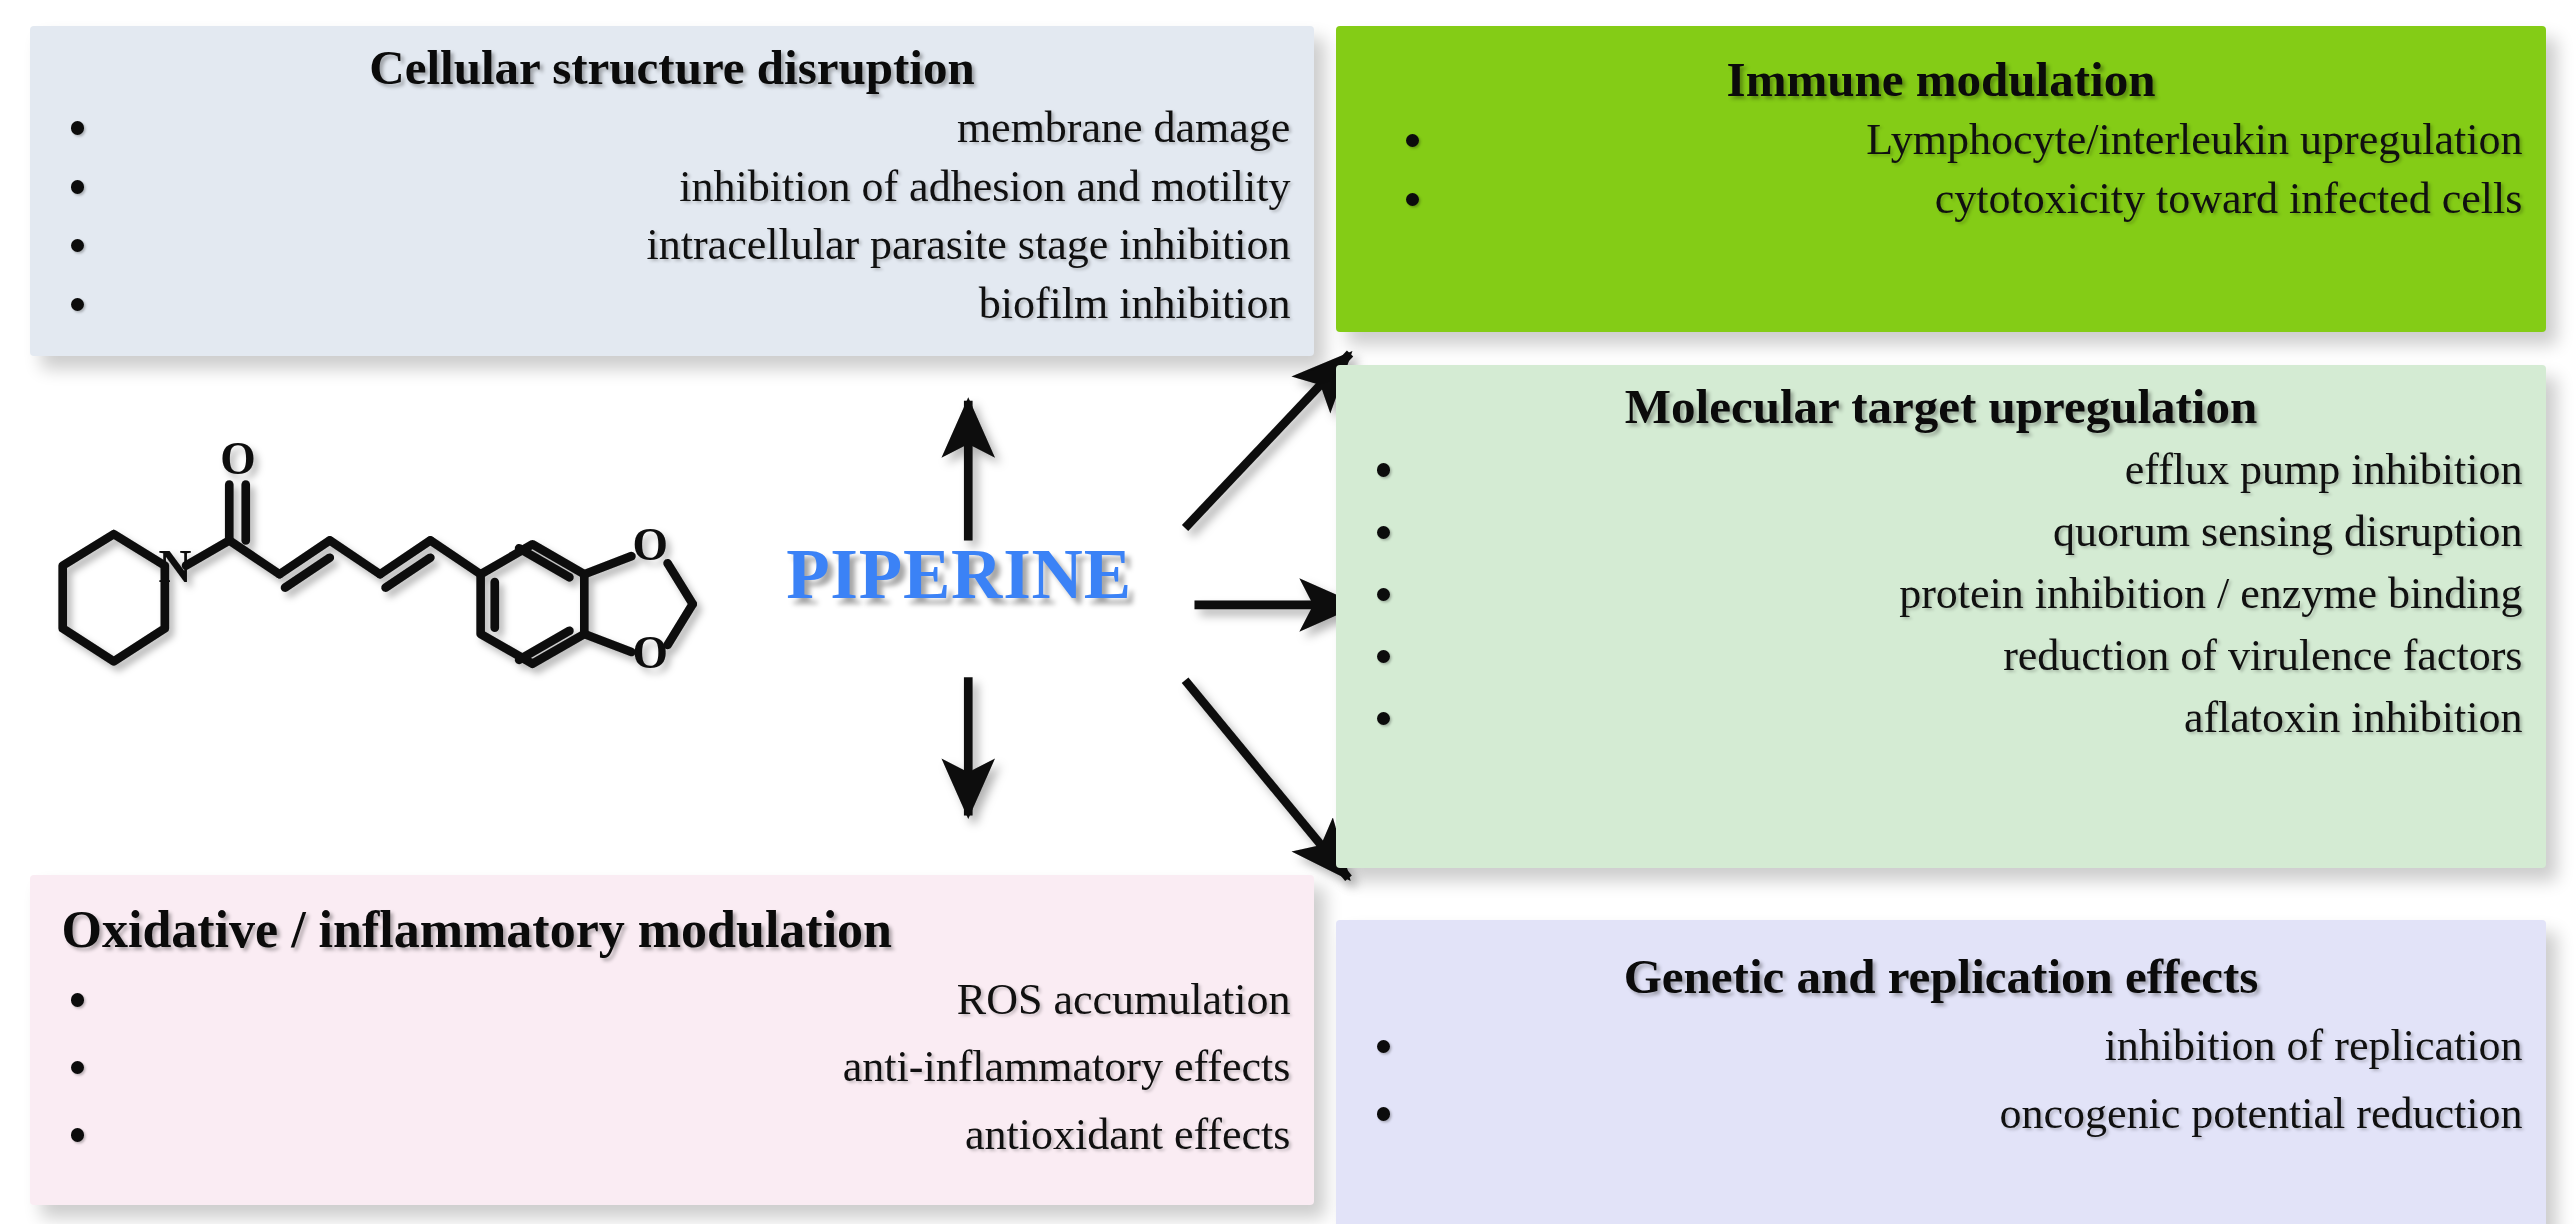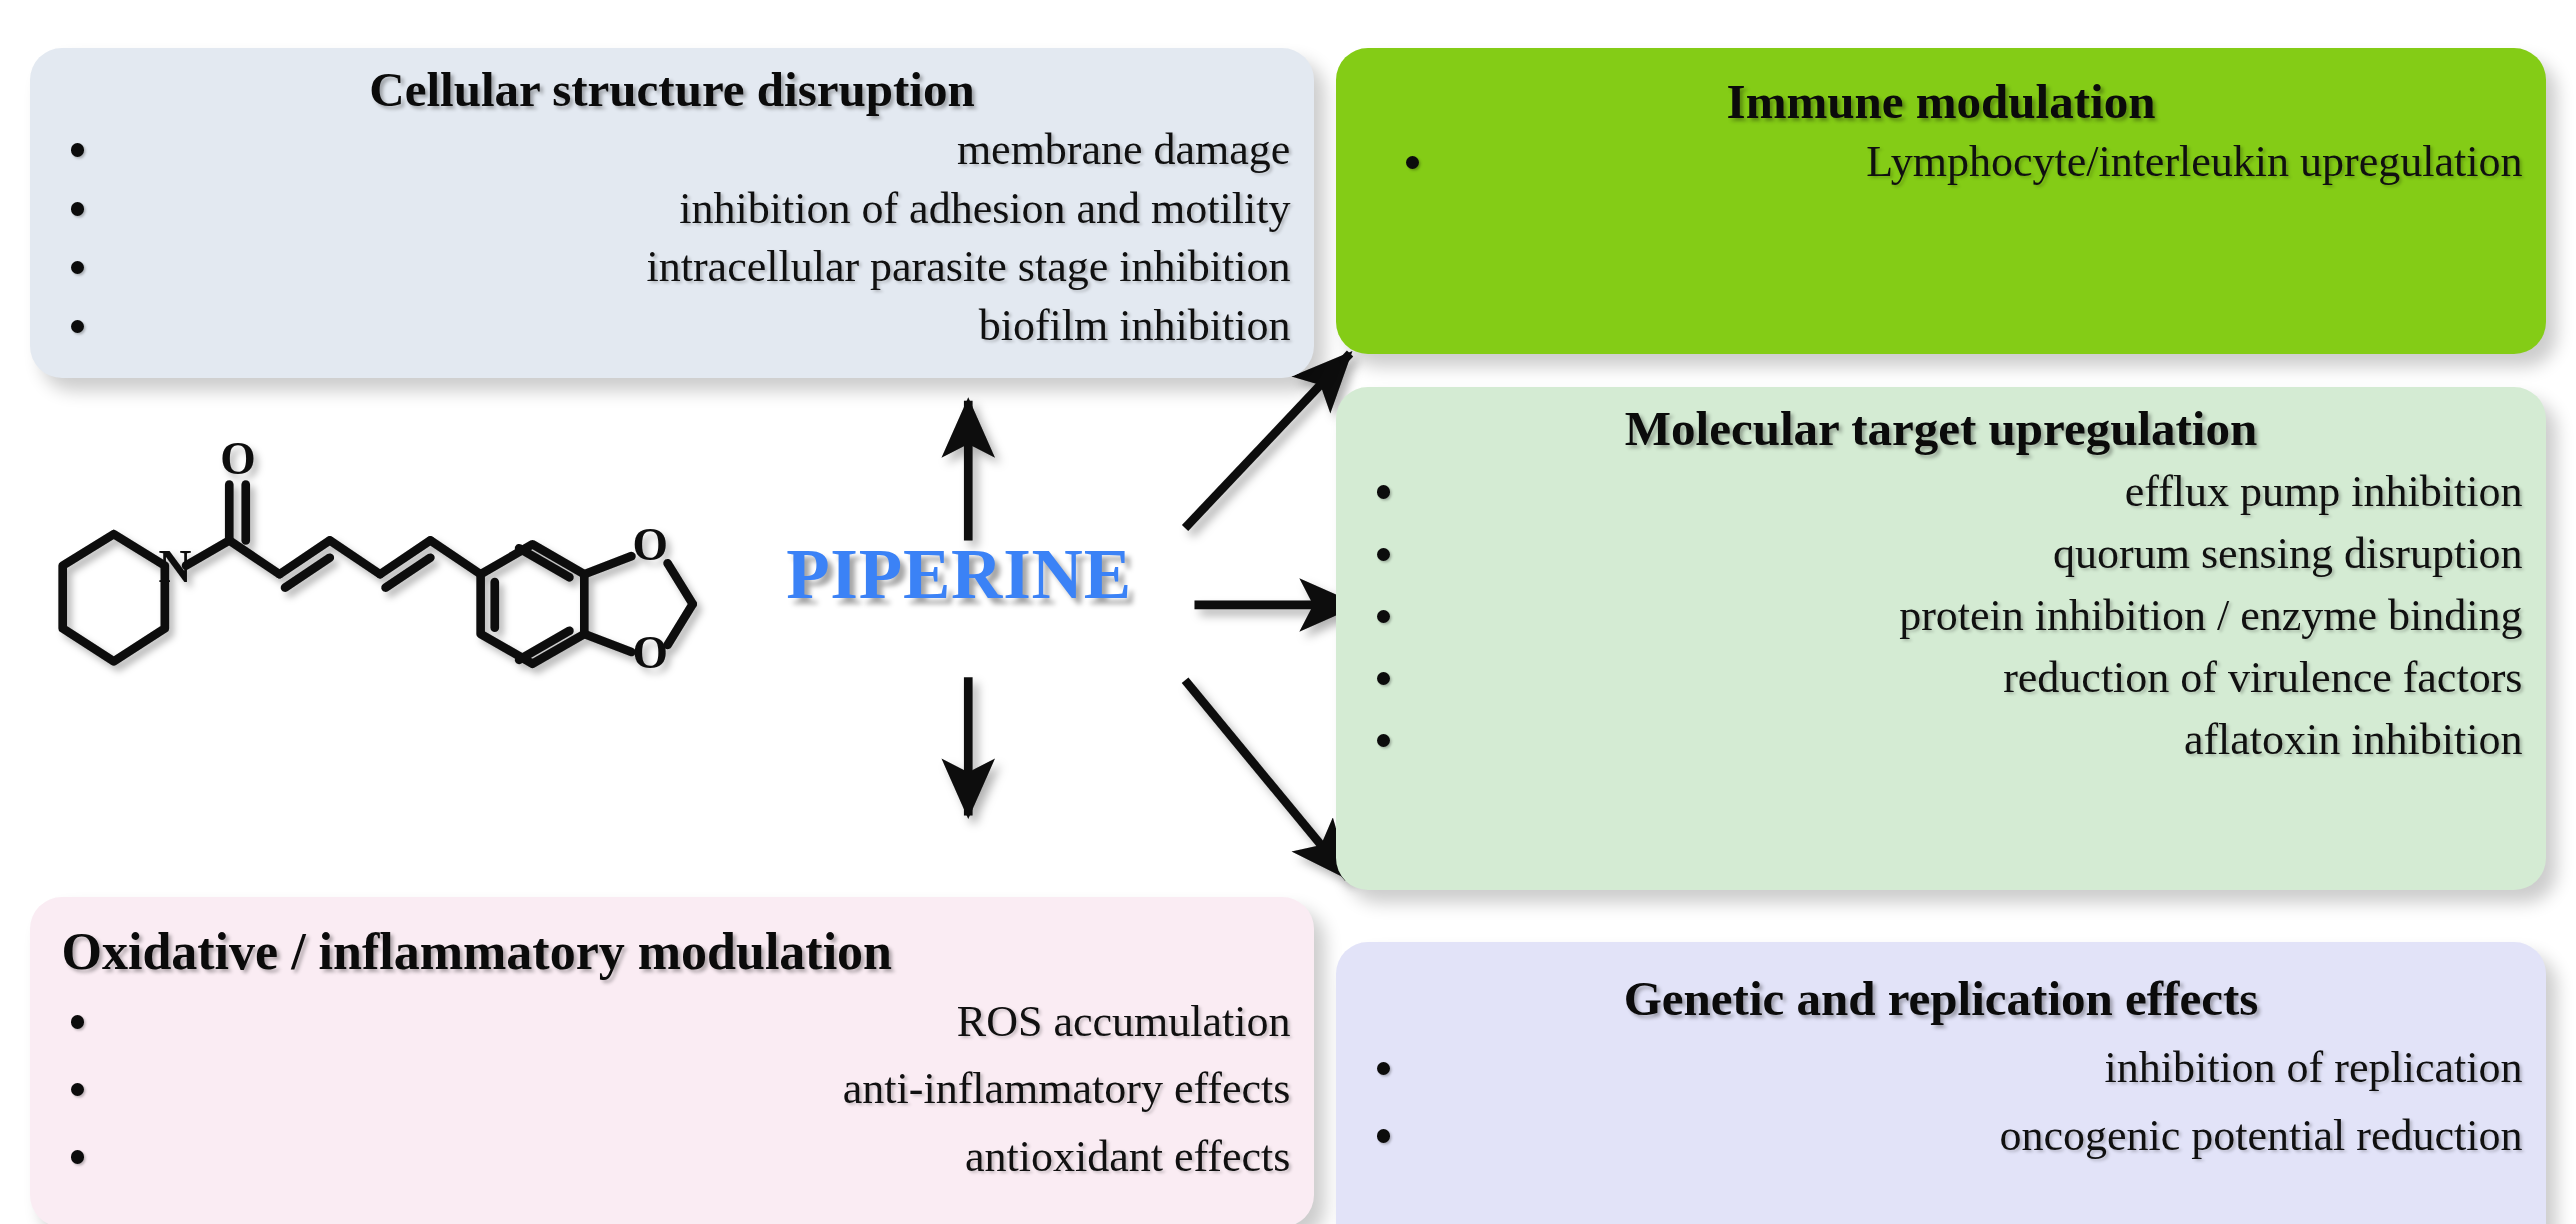--- a/index.html
+++ b/index.html
@@ -7,25 +7,24 @@
   body{
     font-family:"Liberation Serif", serif;
     width:2576px;height:1224px;position:relative;overflow:hidden;
     -webkit-font-smoothing:antialiased;
   }
   #stage{position:absolute;inset:0;width:2576px;height:1224px;}
 
   
   .panel{
     position:absolute;
-    border-radius:32px;
+    border-radius:4px;
     box-shadow:11px 12.6px 17.3px rgba(0,0,0,0.20);
     box-sizing:border-box;
     padding:11px 23.6px 14px 23.6px;
-    margin-top:22px;
   }
   .panel .title{
     font-weight:bold;
     font-size:49px;
     line-height:1.08;
     text-align:center;
     color:#0b0b0b;
     text-shadow:3.1px 3.1px 3.9px rgba(0,0,0,0.30);
     white-space:nowrap;
     margin:4.7px 0 3.1px 0;
@@ -167,20 +166,21 @@
       <li>inhibition of adhesion and motility</li>
       <li>intracellular parasite stage inhibition</li>
       <li>biofilm inhibition</li>
     </ul>
   </div>
 
   <div class="panel" id="panel-immune" style="background: #84cc16;">
     <div class="title">Immune modulation</div>
     <ul class="bullets">
       <li>Lymphocyte/interleukin upregulation</li>
+      <li>cytotoxicity toward infected cells</li>
     </ul>
   </div>
 
   <div class="panel" id="panel-molecular" style="background: rgb(212, 235, 211);">
     <div class="title">Molecular target upregulation</div>
     <ul class="bullets">
       <li>efflux pump inhibition</li>
       <li>quorum sensing disruption</li>
       <li>protein inhibition / enzyme binding</li>
       <li>reduction of virulence factors</li>

